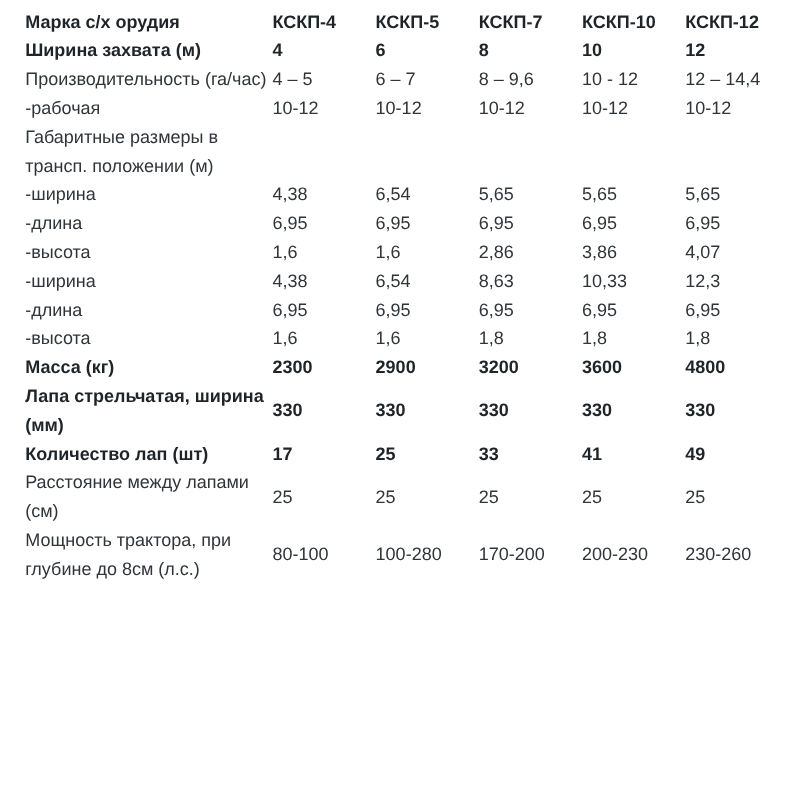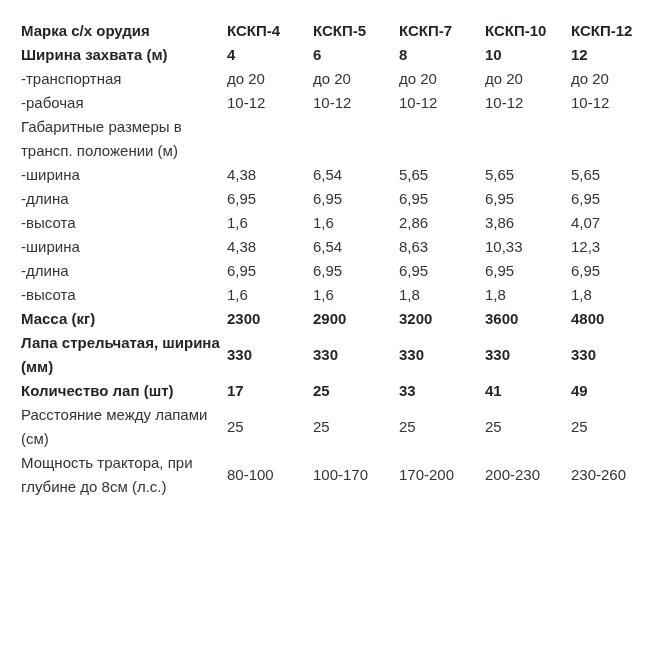--- a/index.html
+++ b/index.html
@@ -15,21 +15,20 @@
     height: 656px;
     overflow: hidden;
     background: var(--bg);
     font-family: "Liberation Sans", "DejaVu Sans", sans-serif;
     color: var(--text);
   }
   .page {
     padding: 7px 0 0 21px;
     width: 658px;
     height: 553px;
-    margin-top: 12px;
   }
   table.specs {
     border-collapse: collapse;
     table-layout: fixed;
     width: 636px;
     font-size: 15px;
     line-height: 24px;
   }
   col.label-col { width: 206px; }
   col.value-col { width: 86px; }
@@ -75,26 +74,26 @@
     <tbody>
         <tr class="bold">
           <td>Ширина захвата (м)</td>
           <td>4</td>
           <td>6</td>
           <td>8</td>
           <td>10</td>
           <td>12</td>
         </tr>
         <tr>
-          <td>-транспортная</td>
-          <td>до 20</td>
-          <td>до 20</td>
-          <td>до 20</td>
-          <td>до 20</td>
-          <td>до 20</td>
+          <td>Производительность (га/час)</td>
+          <td>4 – 5</td>
+          <td>6 – 7</td>
+          <td>8 – 9,6</td>
+          <td>10 - 12</td>
+          <td>12 – 14,4</td>
         </tr>
         <tr>
           <td>-рабочая</td>
           <td>10-12</td>
           <td>10-12</td>
           <td>10-12</td>
           <td>10-12</td>
           <td>10-12</td>
         </tr>
         <tr>
@@ -181,20 +180,20 @@
           <td>Расстояние между лапами (см)</td>
           <td>25</td>
           <td>25</td>
           <td>25</td>
           <td>25</td>
           <td>25</td>
         </tr>
         <tr>
           <td>Мощность трактора, при глубине до 8см (л.с.)</td>
           <td>80-100</td>
-          <td>100-170</td>
+          <td>100-280</td>
           <td>170-200</td>
           <td>200-230</td>
           <td>230-260</td>
         </tr>
       </tbody>
   </table>
 </div>
 
 </body></html>

